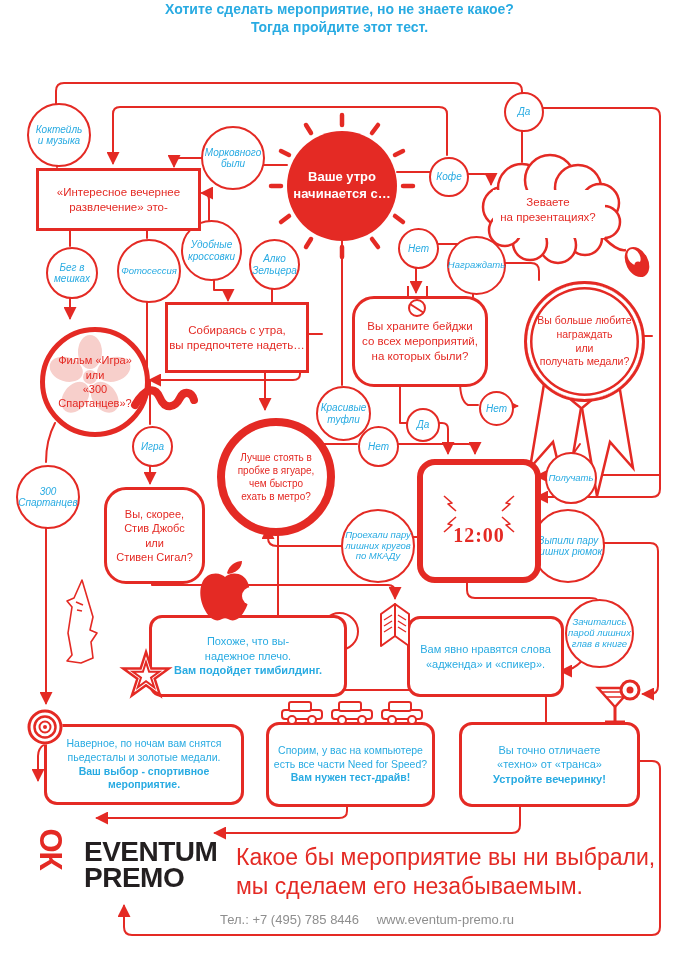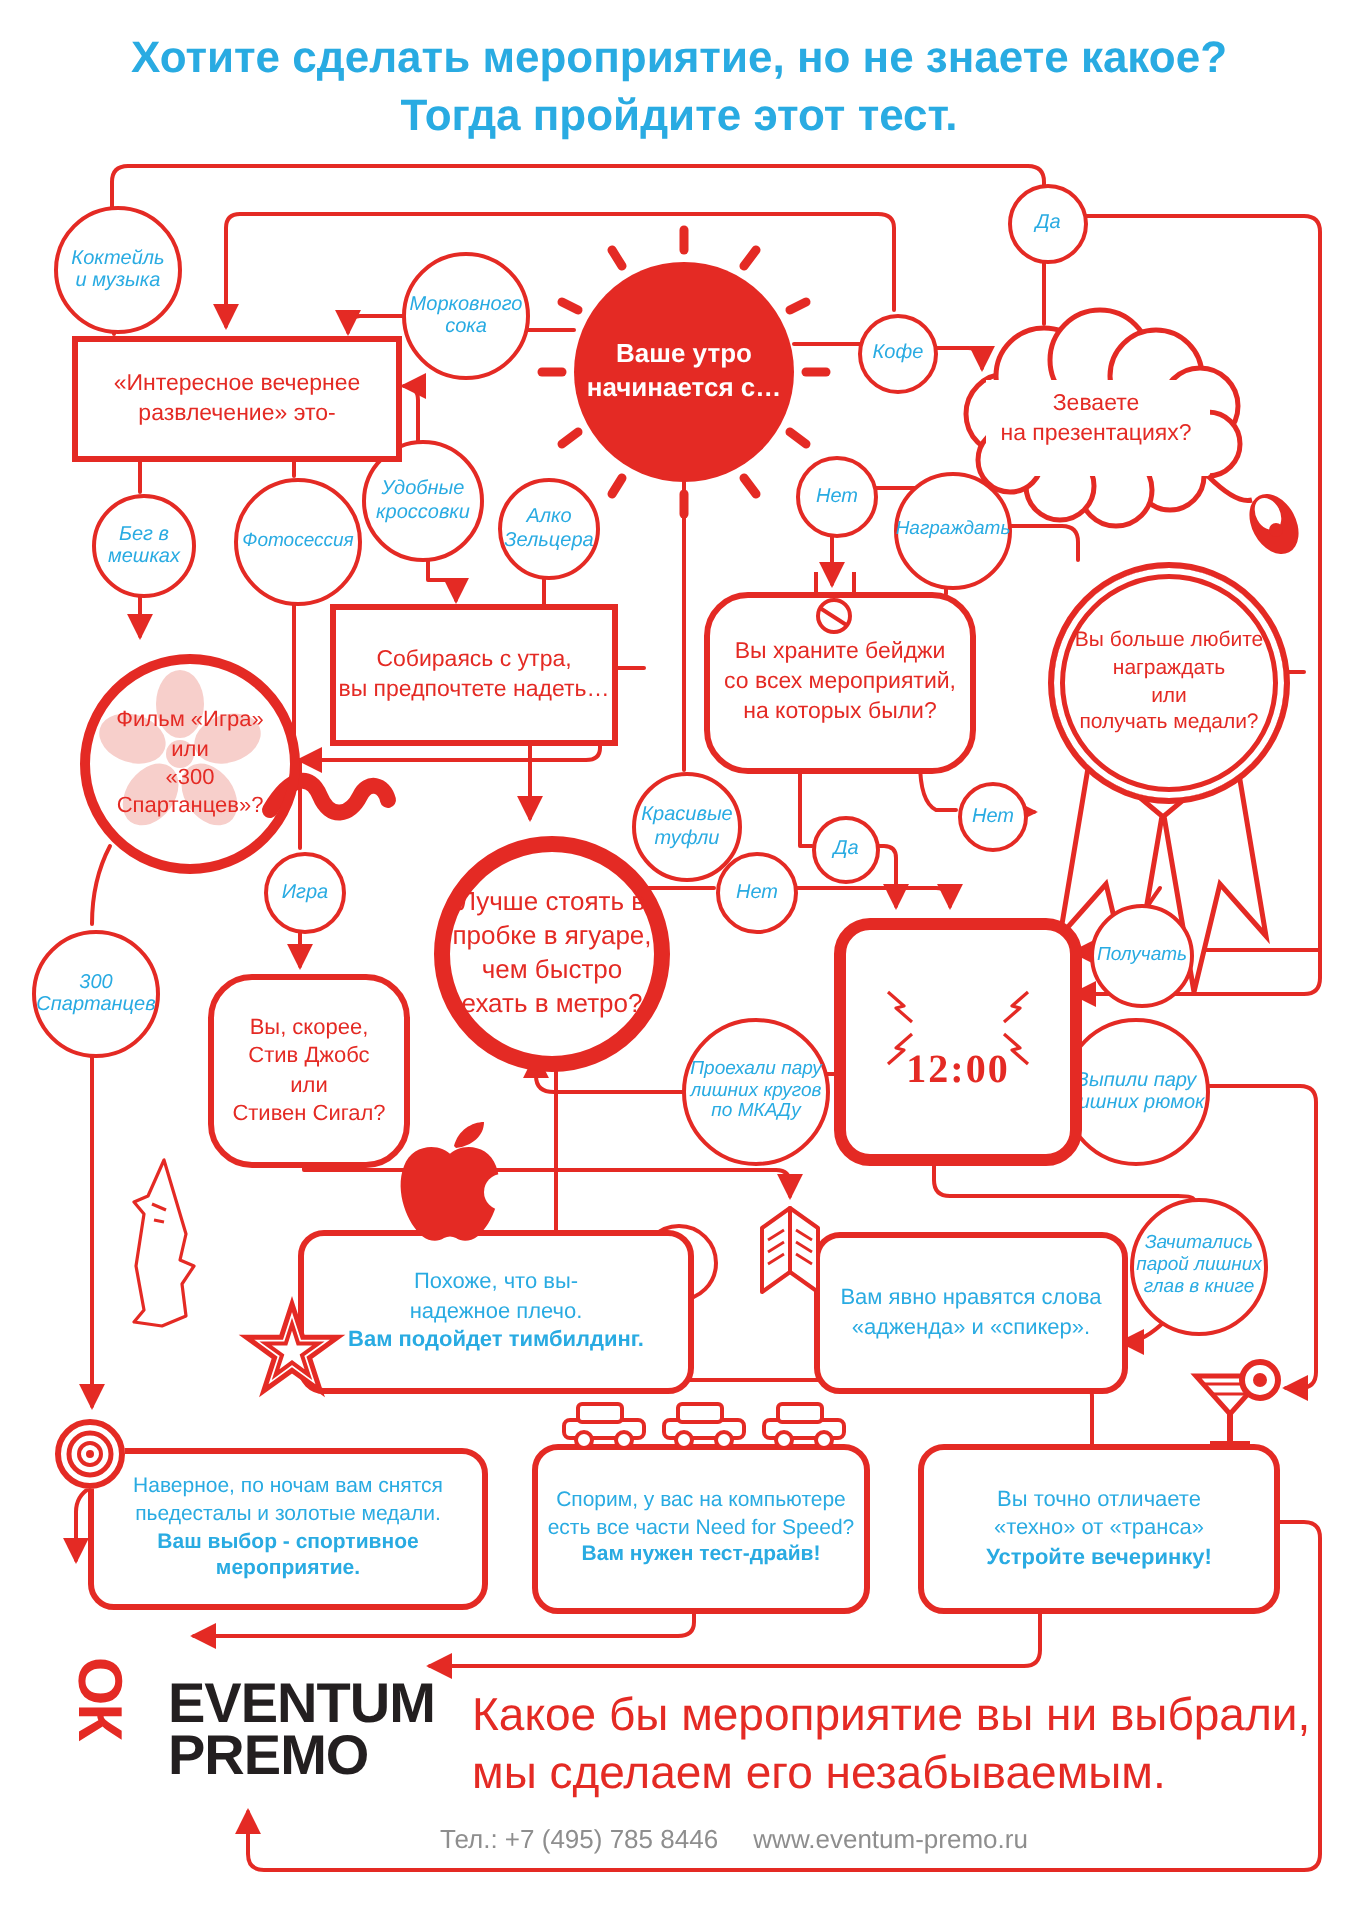--- a/index.html
+++ b/index.html
@@ -1,33 +1,33 @@
 <!DOCTYPE html>
 <html><head>
 <meta charset="utf-8">
 <style>
   :root{ --red:#e42a24; --blue:#29abe2; --dark:#231f20; --gray:#8e8e8e; }
   html,body{margin:0;padding:0;background:#fff;}
   .poster{position:relative;width:679px;height:960px;background:#fff;overflow:hidden;
           font-family:"Liberation Sans","DejaVu Sans",sans-serif;}
   .wires,.icons{position:absolute;left:0;top:0;z-index:1;}
   .icons{z-index:4;pointer-events:none;}
-  .title{position:absolute;left:0;top:14px;width:679px;text-align:center;color:var(--blue);
-         font-weight:bold;font-size:22px;line-height:1.32;z-index:3;}
+  .title{position:absolute;left:0;top:0;width:679px;text-align:center;color:var(--blue);
+         font-weight:bold;font-size:14px;line-height:1.32;z-index:3;}
   
   .c{position:absolute;border:2px solid var(--red);border-radius:50%;background:#fff;
      display:flex;align-items:center;justify-content:center;text-align:center;
      color:var(--blue);font-style:italic;font-size:10px;line-height:1.13;white-space:pre-line;z-index:3;}
   
   .q{position:absolute;border:3px solid var(--red);background:#fff;display:flex;align-items:center;
      justify-content:center;text-align:center;color:var(--red);font-size:11.5px;line-height:1.3;
      white-space:pre-line;z-index:3;}
   .rnd{border-radius:22px;}
   .sun{border:none;background:var(--red);color:#fff;border-radius:50%;font-size:13px;font-weight:bold;}
-  .ring{border-width:8px;border-radius:50%;font-size:13px;}
+  .ring{border-width:8px;border-radius:50%;font-size:10px;}
   .reel{background:transparent;border-width:5px;border-radius:50%;font-size:11px;}
   .medal{border-radius:50%;box-shadow:inset 0 0 0 3px #fff, inset 0 0 0 5.5px var(--red);font-size:10.5px;}
   .cloudtext{position:absolute;color:var(--red);font-size:11.5px;line-height:1.3;text-align:center;
      white-space:pre-line;z-index:3;display:flex;align-items:center;justify-content:center;}
   
   .a{position:absolute;border:3px solid var(--red);border-radius:13px;background:#fff;z-index:3;
      display:flex;flex-direction:column;align-items:center;justify-content:center;text-align:center;
      color:var(--blue);font-size:11px;line-height:1.32;white-space:pre-line;}
   .a .act{font-weight:bold;}
   .clock{border-width:6px;border-radius:18px;flex-direction:column;display:flex;}
@@ -163,21 +163,21 @@
   </svg>
 
   <div class="title">
     <div>Хотите сделать мероприятие, но не знаете какое?</div>
     <div>Тогда пройдите этот тест.</div>
   </div>
 
   <div class="c" style="left:27px;top:103px;width:60px;height:60px">Коктейль
 и музыка</div>
   <div class="c" style="left:201px;top:126px;width:60px;height:60px">Морковного
-сока</div>
+были</div>
   <div class="c" style="left:429px;top:157px;width:36px;height:36px">Кофе</div>
   <div class="c" style="left:504px;top:92px;width:36px;height:36px">Да</div>
   <div class="c" style="left:46px;top:247px;width:48px;height:48px">Бег в
 мешках</div>
   <div class="c" style="left:117px;top:239px;width:60px;height:60px;font-size:9.5px">Фотосессия</div>
   <div class="c" style="left:181px;top:220px;width:57px;height:57px">Удобные
 кроссовки</div>
   <div class="c" style="left:249px;top:239px;width:47px;height:47px">Алко
 Зельцера</div>
   <div class="c" style="left:398px;top:228px;width:37px;height:37px">Нет</div>

